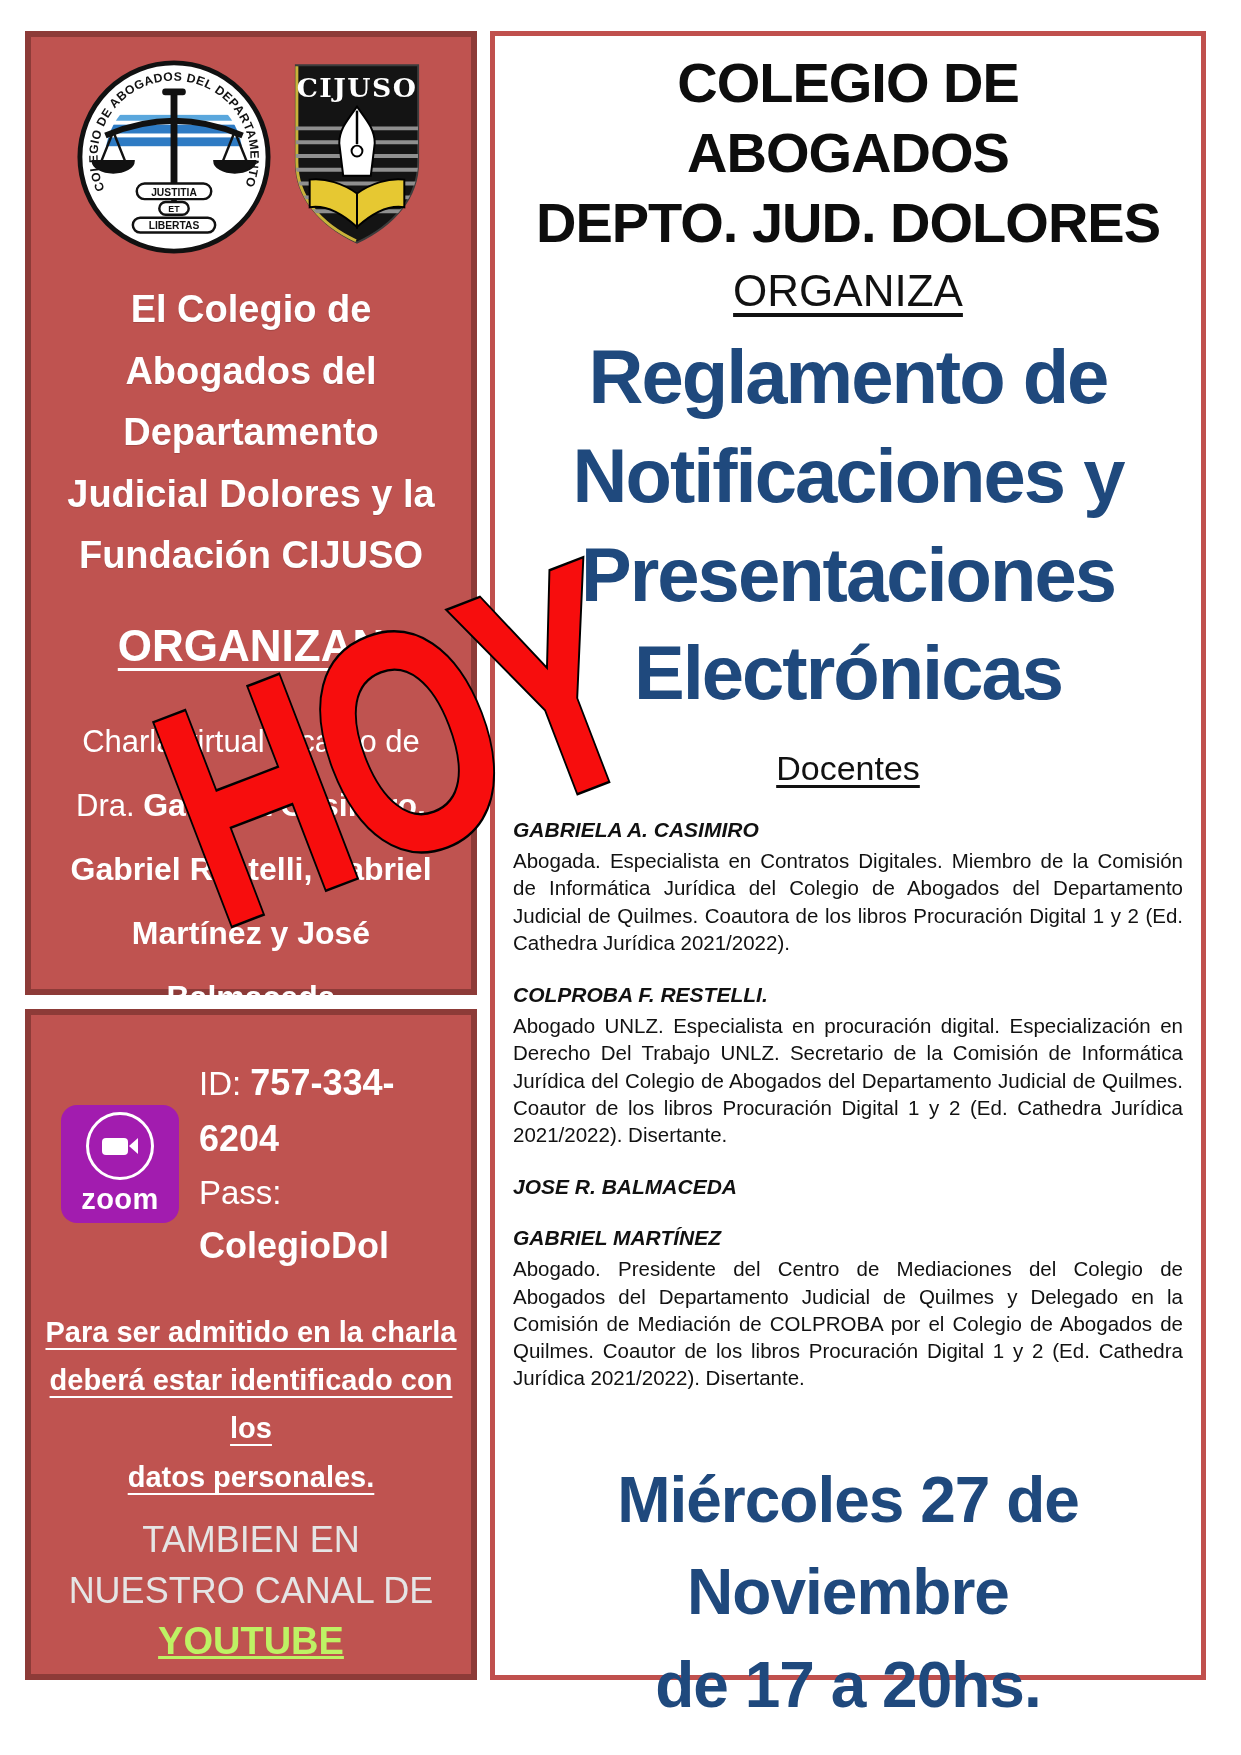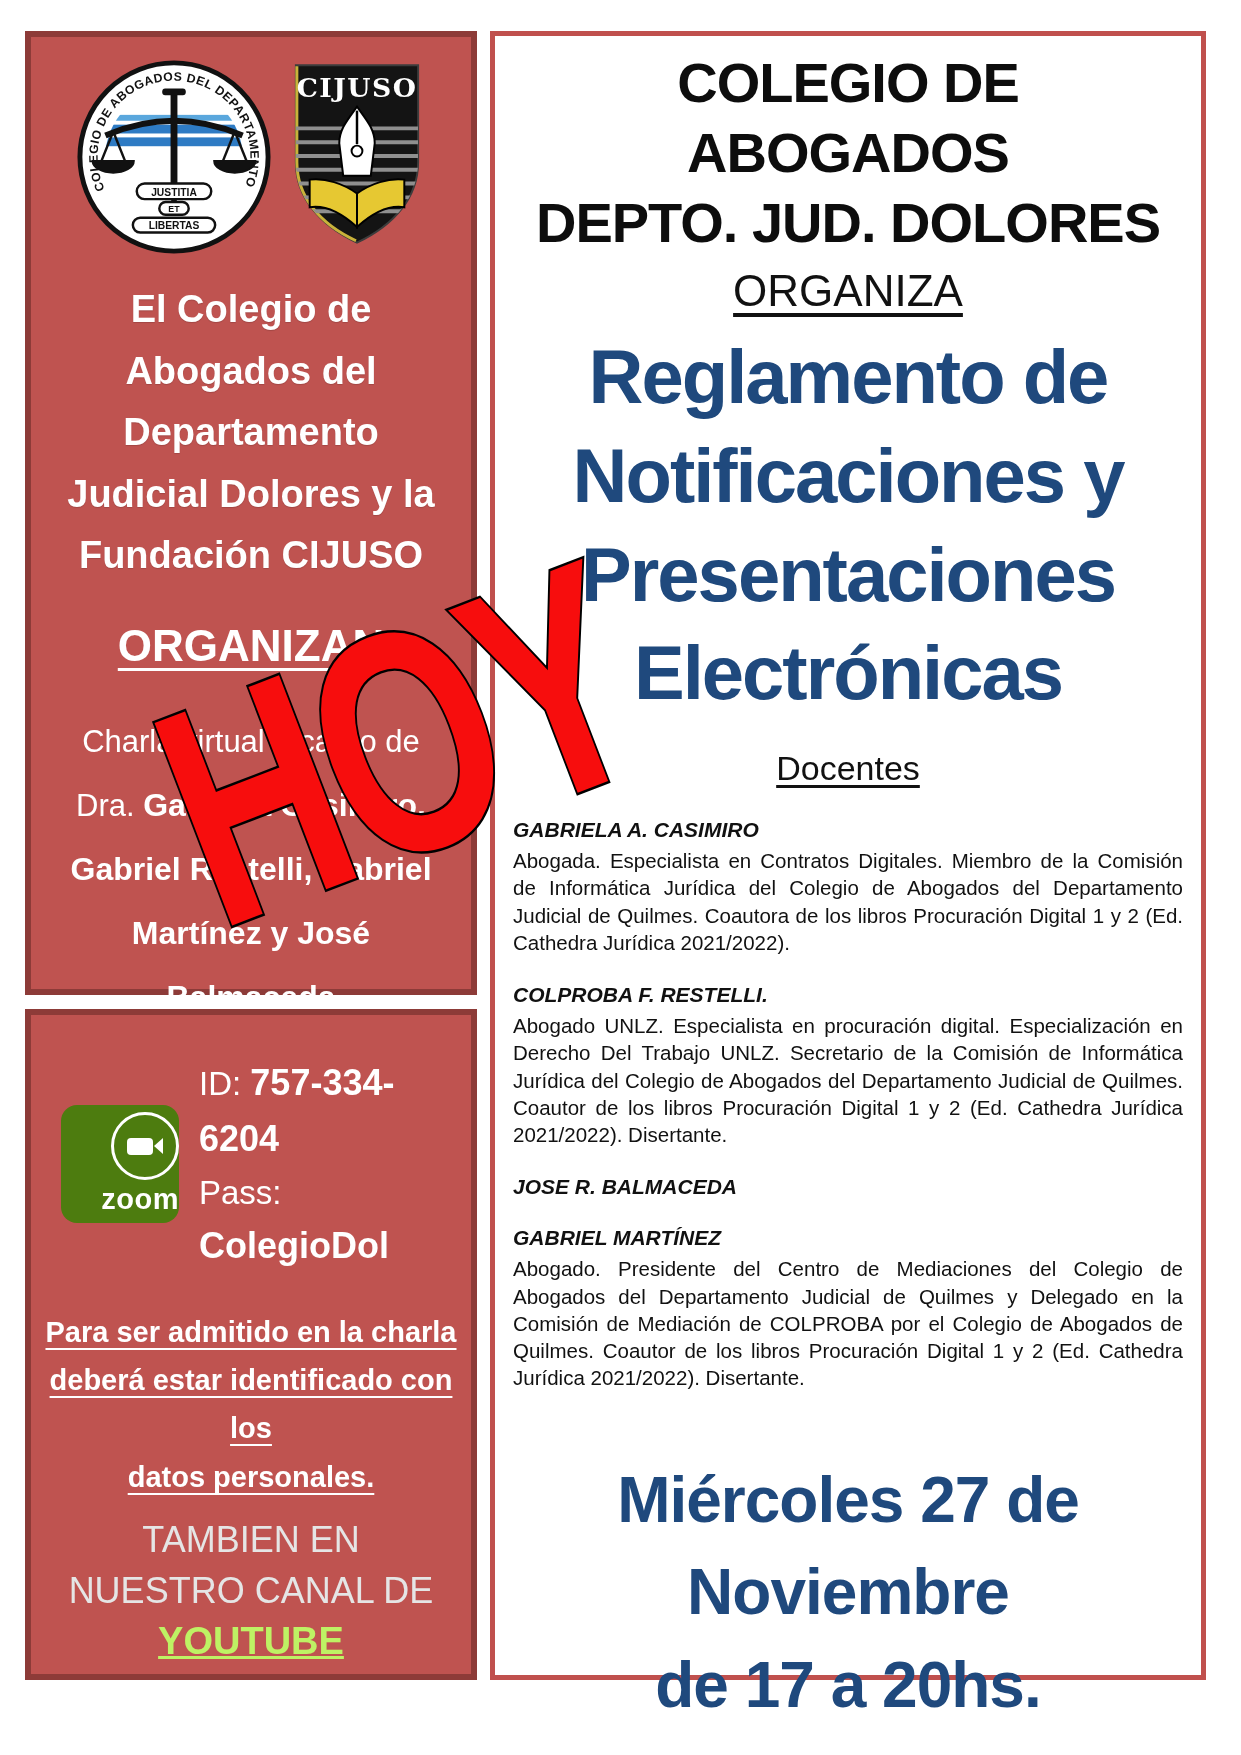--- a/index.html
+++ b/index.html
@@ -25,22 +25,22 @@
     text-decoration:underline;text-underline-offset:7px;text-decoration-thickness:3px;
   }
   .charla{
     margin-top:40px;text-align:center;color:#fff;font-size:31px;line-height:2.0;
     padding:0 14px;
   }
   .charla b{font-size:32px;}
   
   .zoom-row{display:flex;align-items:center;gap:20px;margin:40px 0 0 30px;}
   .zoom-icon{
-    width:118px;height:118px;background:#4d7c0f;border-radius:16px;flex:0 0 auto;
-    display:flex;flex-direction:column;align-items:flex-end;justify-content:center;
+    width:118px;height:118px;background:#a21caf;border-radius:16px;flex:0 0 auto;
+    display:flex;flex-direction:column;align-items:center;justify-content:center;
   }
   .zoom-lens-circle{
     width:62px;height:62px;border:3px solid #fff;border-radius:50%;
     display:flex;align-items:center;justify-content:center;gap:1px;
   }
   .cam-body{width:26px;height:17px;background:#fff;border-radius:4px;}
   .cam-tri{width:0;height:0;border-top:8px solid transparent;border-bottom:8px solid transparent;border-right:9px solid #fff;}
   .zoom-word{color:#fff;font-weight:bold;font-size:29px;letter-spacing:.5px;margin-top:3px;}
   .zoom-ids{color:#fff;font-size:33px;line-height:1.55;}
   .zoom-ids b{font-size:36px;}

